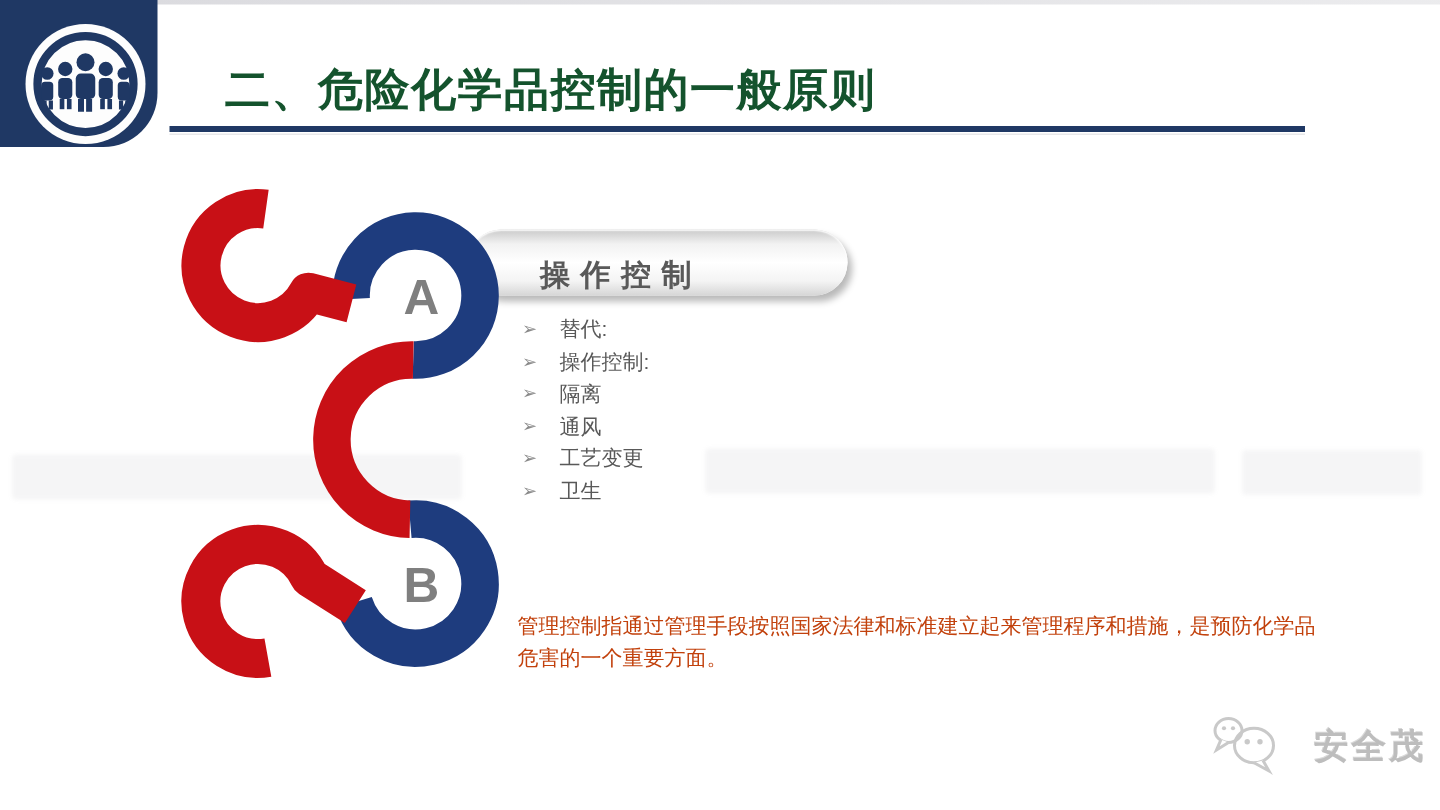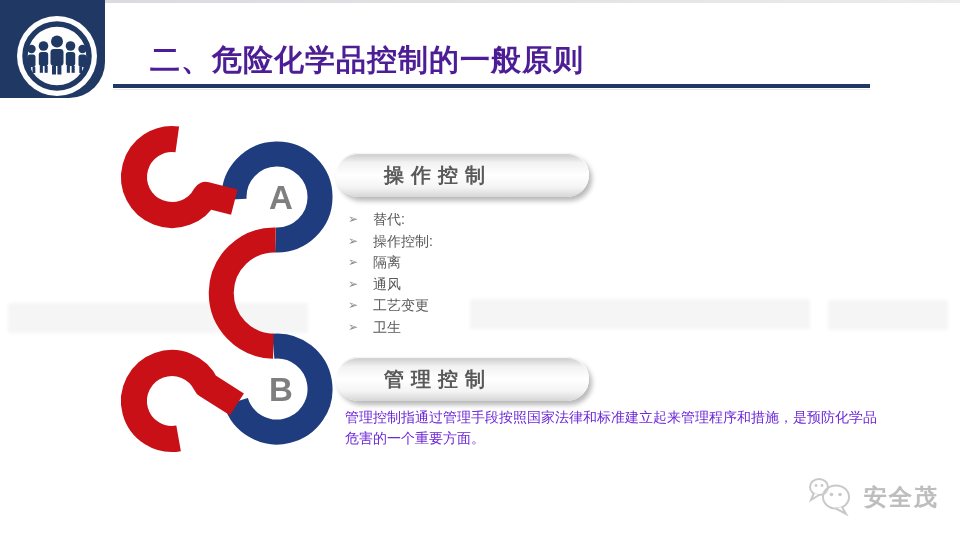--- a/index.html
+++ b/index.html
@@ -7,51 +7,51 @@
     position:relative;width:960px;height:540px;overflow:hidden;background:#ffffff;
     font-family:"Liberation Sans","DejaVu Sans",sans-serif;color:#595959;
   }
   .abs{position:absolute;}
   
   #top-edge{left:0;top:0;width:960px;height:3px;background:linear-gradient(90deg,#c9c9cf,#e3e3e6);opacity:.7;}
   
   #corner-block{left:0;top:0;width:105px;height:98px;background:#1f3864;border-radius:0 0 36px 0;}
   #corner-logo{left:16px;top:15px;width:82px;height:82px;}
   
-  #page-title{left:150px;top:40px;width:700px;font-size:30px;font-weight:bold;color:#4c1d95;letter-spacing:1px;white-space:nowrap;}
+  #page-title{left:150px;top:40px;width:700px;font-size:30px;font-weight:bold;color:#14532d;letter-spacing:1px;white-space:nowrap;}
   #title-underline{left:113px;top:84px;width:757px;height:4px;background:#1f3864;}
   #title-underline-shadow{left:113px;top:89px;width:757px;height:1px;background:#e8e8ea;}
   
   .pill-bar{
-    left:336px;width:253px;height:44px;border-radius:22px;
+    left:312px;width:253px;height:44px;border-radius:22px;
     background:linear-gradient(180deg,#c9c9c9 0%,#f2f2f2 22%,#ffffff 50%,#f4f4f4 78%,#d6d6d6 100%);
     box-shadow:3px 4px 5px rgba(0,0,0,0.28), inset 0 1px 1px rgba(255,255,255,.9);
-    display:flex;align-items:center;z-index:1;
+    display:flex;align-items:flex-end;z-index:1;
   }
   #bar-a{top:153px;}
   #bar-b{top:357px;}
   .pill-label{font-size:20px;font-weight:bold;color:#595959;letter-spacing:7px;padding-left:48px;white-space:nowrap;}
   
   #snake{left:80px;top:95px;width:260px;height:370px;z-index:2;}
   .letter{font:bold 33px "Liberation Sans","DejaVu Sans",sans-serif;fill:#7f7f7f;}
   
   #bullet-list{left:348px;top:211px;width:230px;list-style:none;margin:0;padding:0;z-index:3;}
   #bullet-list li{display:flex;align-items:baseline;height:21.5px;font-size:14px;color:#595959;}
   .bullet-arrow{color:#8a8a8a;font-size:12px;margin-right:15px;position:relative;top:-1px;}
   
-  #body-text{left:345px;top:407px;width:540px;font-size:14px;line-height:21px;color:#6d28d9;z-index:3;}
+  #body-text{left:345px;top:407px;width:540px;font-size:14px;line-height:21px;color:#c2410c;z-index:3;}
   
   .wm{top:303px;height:30px;background:rgba(110,110,125,0.07);filter:blur(1.5px);border-radius:3px;}
   #wm1{left:8px;width:300px;}
   #wm2{left:470px;top:299px;width:340px;}
   #wm3{left:828px;top:300px;width:120px;}
   
   #footer-brand{left:806px;top:472px;width:150px;height:50px;display:flex;align-items:center;z-index:3;}
   #brand-icon{width:54px;height:46px;flex:0 0 auto;}
-  #brand-name{font-size:23px;font-weight:bold;color:#bdbdbd;letter-spacing:2px;margin-left:4px;
+  #brand-name{font-size:23px;font-weight:bold;color:#bdbdbd;letter-spacing:2px;margin-left:16px;
     text-shadow:1px 1px 0 #ffffff, -0.5px -0.5px 0 #d8d8d8;}
 </style>
 </head>
 <body>
 
 <div id="slide">
 
   <div class="abs" id="top-edge"></div>
 
   <div class="abs" id="corner-block"></div>
@@ -90,23 +90,20 @@
   <div class="abs" id="page-title">二、危险化学品控制的一般原则</div>
   <div class="abs" id="title-underline"></div>
   <div class="abs" id="title-underline-shadow"></div>
 
   <div class="abs wm" id="wm1"></div>
   <div class="abs wm" id="wm2"></div>
   <div class="abs wm" id="wm3"></div>
 
   <div class="abs pill-bar" id="bar-a">
     <span class="pill-label">操作控制</span>
-  </div>
-  <div class="abs pill-bar" id="bar-b">
-    <span class="pill-label">管理控制</span>
   </div>
 
   <svg class="abs" id="snake" viewBox="0 0 260 370">
 
     <path d="M 154.1,104.3 A 43 43 0 1 1 195.5,145" fill="none" stroke="#1e3c7e" stroke-width="25" stroke-linecap="butt"></path>
     <path d="M 193.3,251.2 A 43 43 0 1 1 155.9,306.6" fill="none" stroke="#1e3c7e" stroke-width="25" stroke-linecap="butt"></path>
 
     <path d="M 97.3,44.4 A 38 38 0 1 0 125.6,99.8 L 154.3,107.2" fill="none" stroke="#c81016" stroke-width="26" stroke-linecap="butt" stroke-linejoin="round"></path>
     <path d="M 195.5,145 A 53 53 0 1 0 193.3,251.2" fill="none" stroke="#c81016" stroke-width="25" stroke-linecap="butt"></path>
     <path d="M 156.9,309.4 L 126.4,290 A 38 38 0 1 0 98.6,343.4" fill="none" stroke="#c81016" stroke-width="26" stroke-linecap="butt" stroke-linejoin="round"></path>

